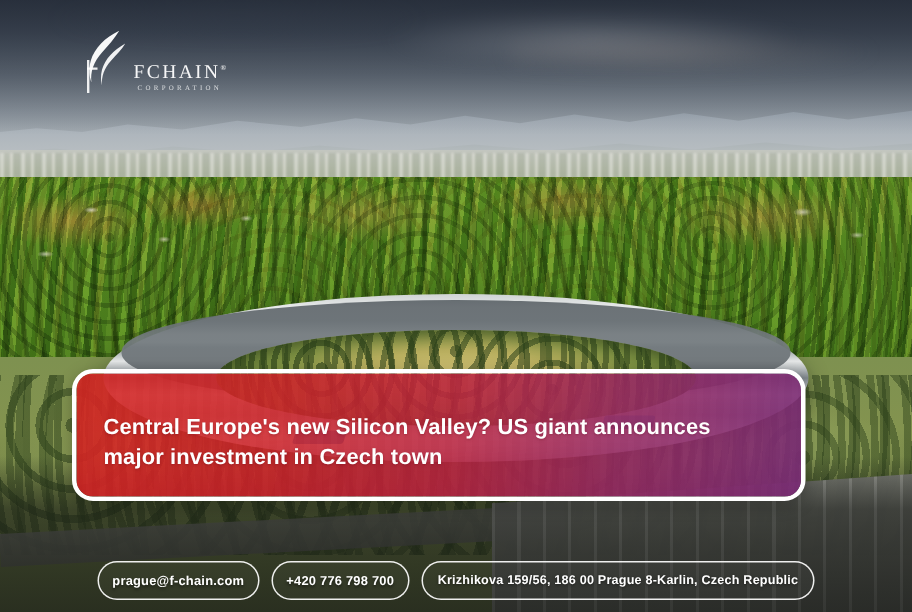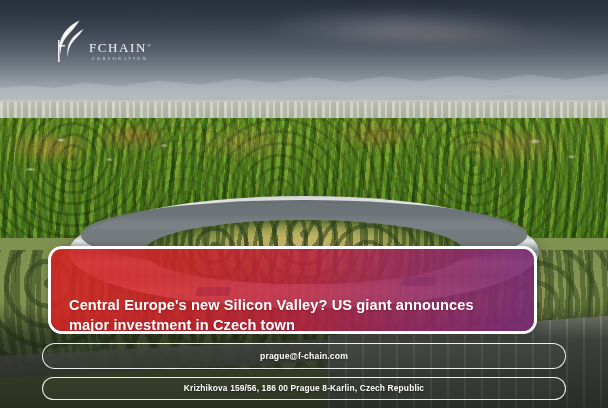--- a/index.html
+++ b/index.html
@@ -256,30 +256,28 @@
   }
   .banner-head{
     position:relative; z-index:2;
     padding:26px 16px 0 18px;
     color:#ffffff;
     font-size:14.6px;
     font-weight:bold;
     line-height:1.38;
     letter-spacing:.1px;
     text-shadow:0 1px 2px rgba(90,0,20,.35);
-    margin-top:20px;
   }
 
   
   .contacts{
     position:absolute; left:0; right:0; bottom:8px;
     display:flex; align-items:stretch; justify-content:center;
     gap:8px; padding:0 42px;
     z-index:6;
-    flex-direction:column;
   }
   .pill{
     border:1px solid rgba(255,255,255,.92);
     border-radius:13px;
     color:#ffffff;
     font-size:8.6px;
     font-weight:bold;
     letter-spacing:.15px;
     display:flex; align-items:center; justify-content:center;
     text-align:center;
@@ -344,16 +342,17 @@
   </div>
 
   <div class="banner">
     <div class="banner-bgtex"></div>
     <div class="banner-tint"></div>
     <div class="banner-head">Central Europe's new Silicon Valley? US giant announces major investment in Czech town</div>
   </div>
 
   <div class="contacts">
     <div class="pill">prague@f-chain.com</div>
+    <div class="pill">+420 776 798 700</div>
     <div class="pill addr">Krizhikova 159/56, 186 00 Prague 8-Karlin, Czech Republic</div>
   </div>
 
 </div>
 
 </body></html>

